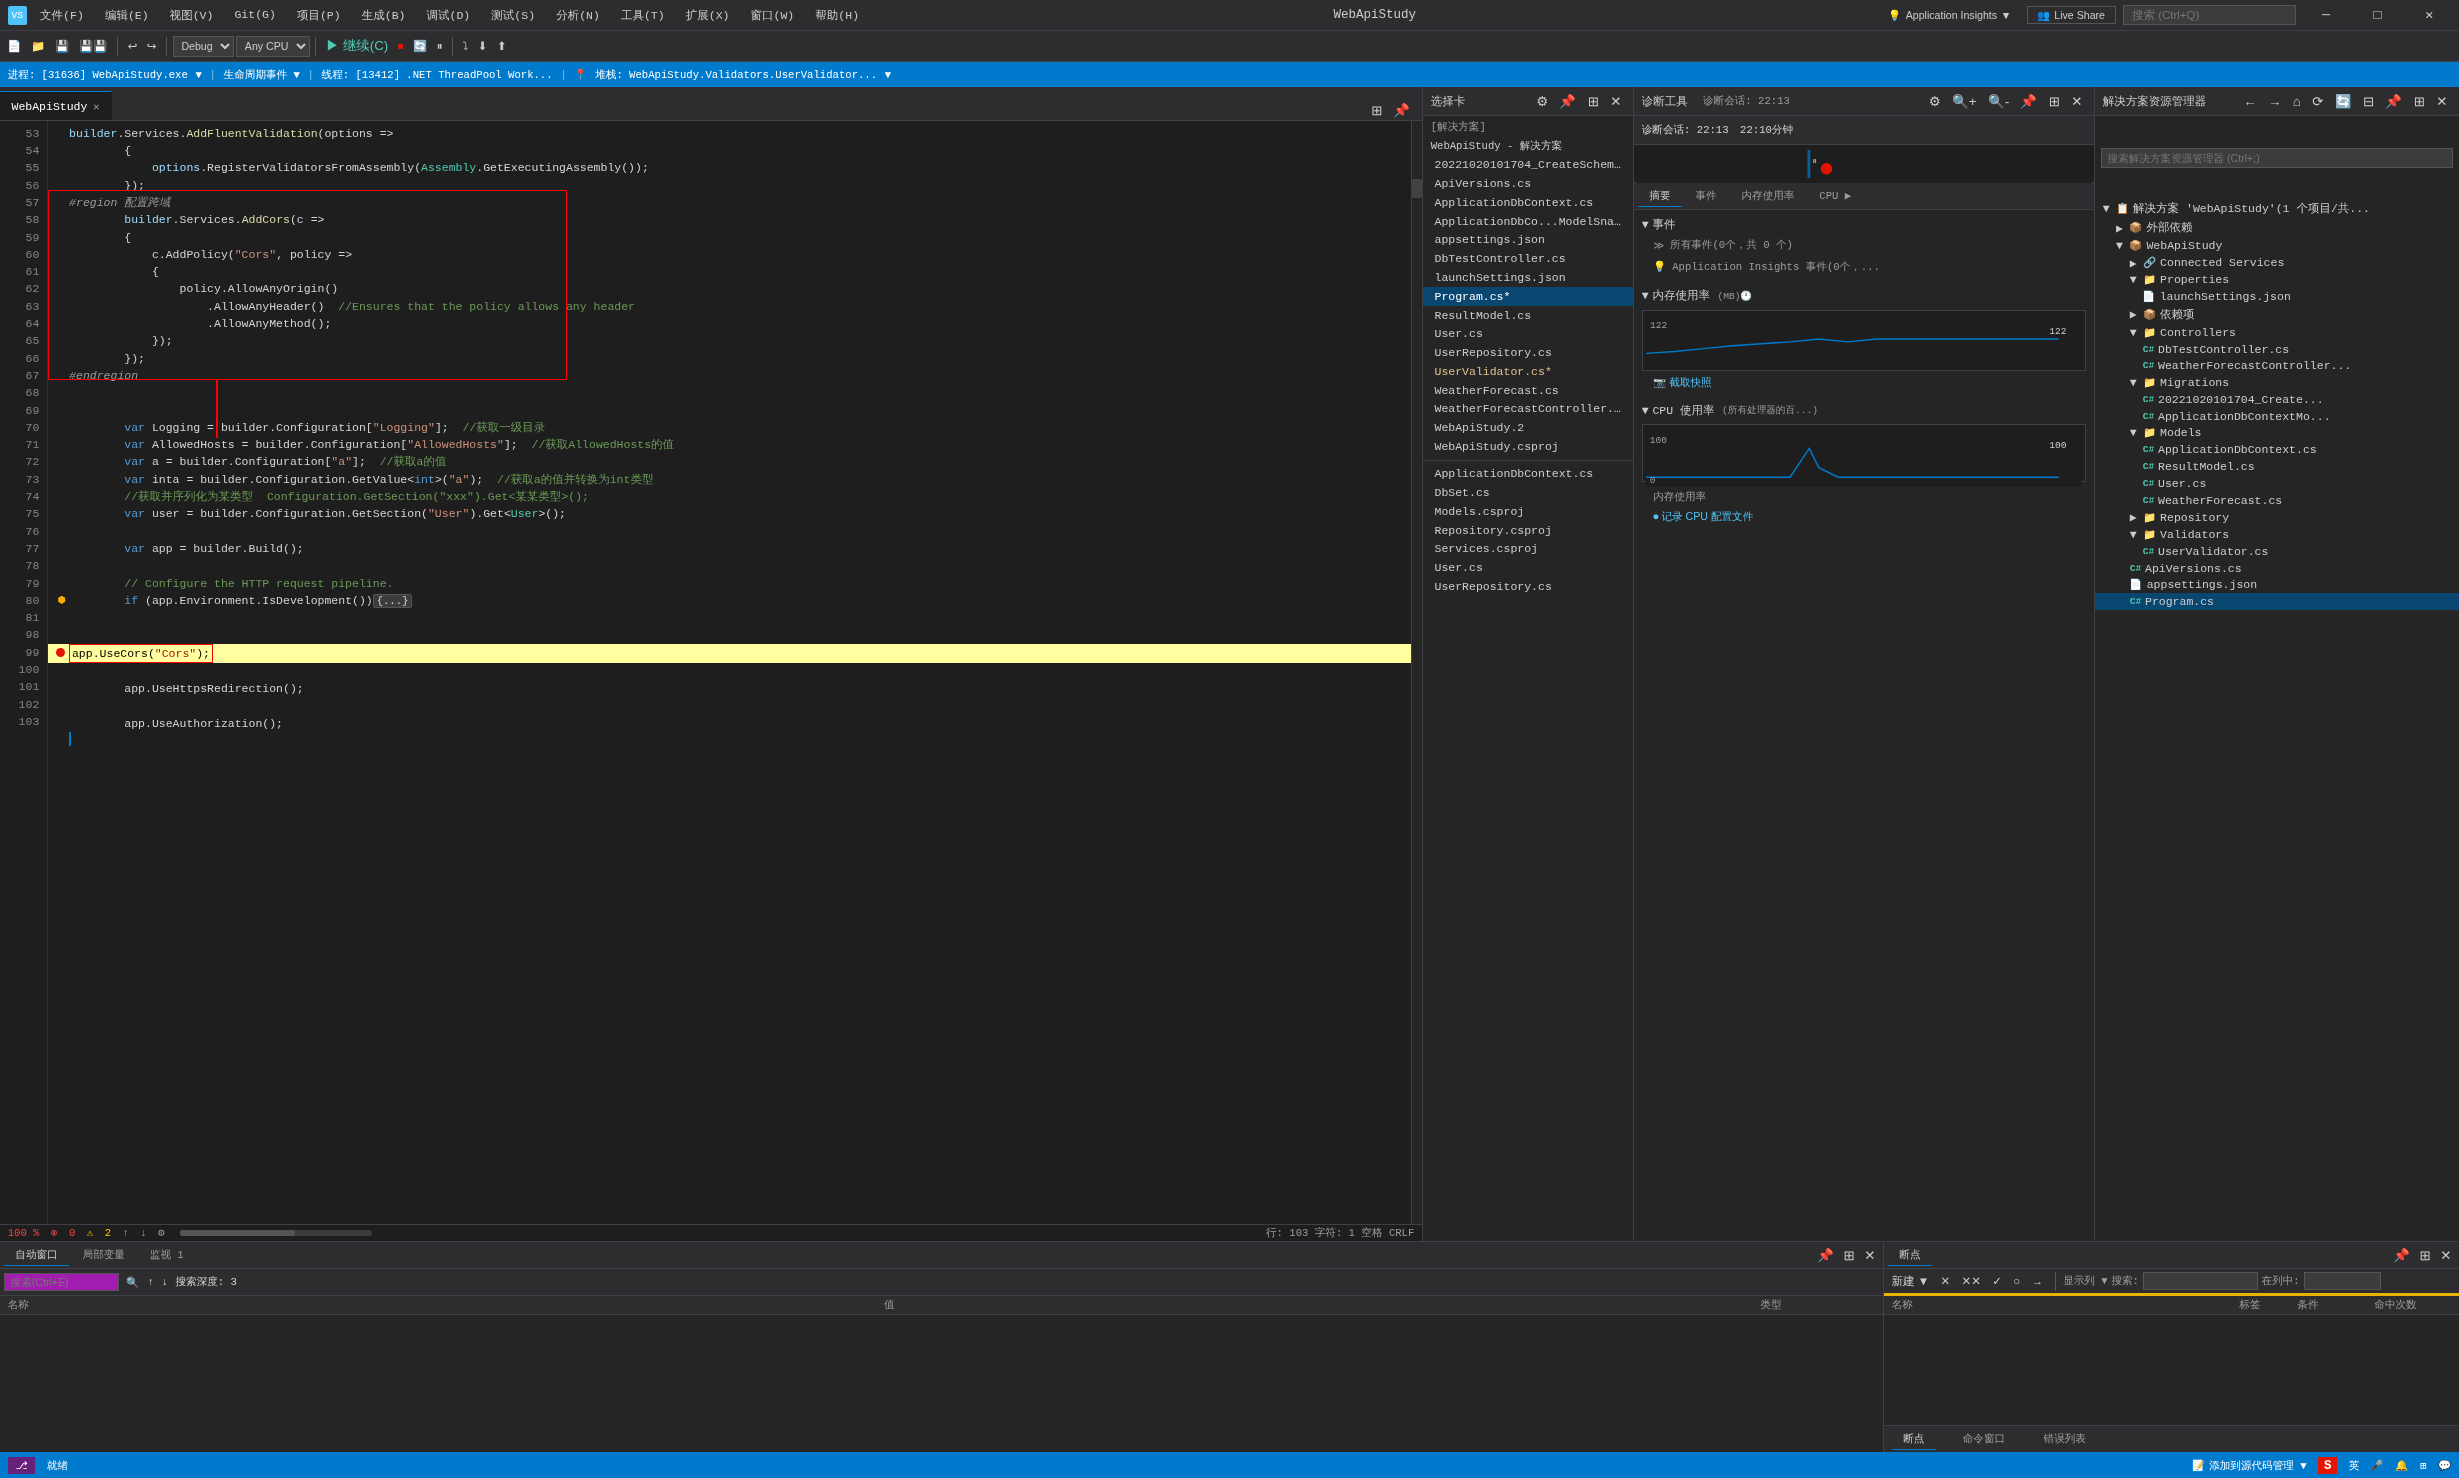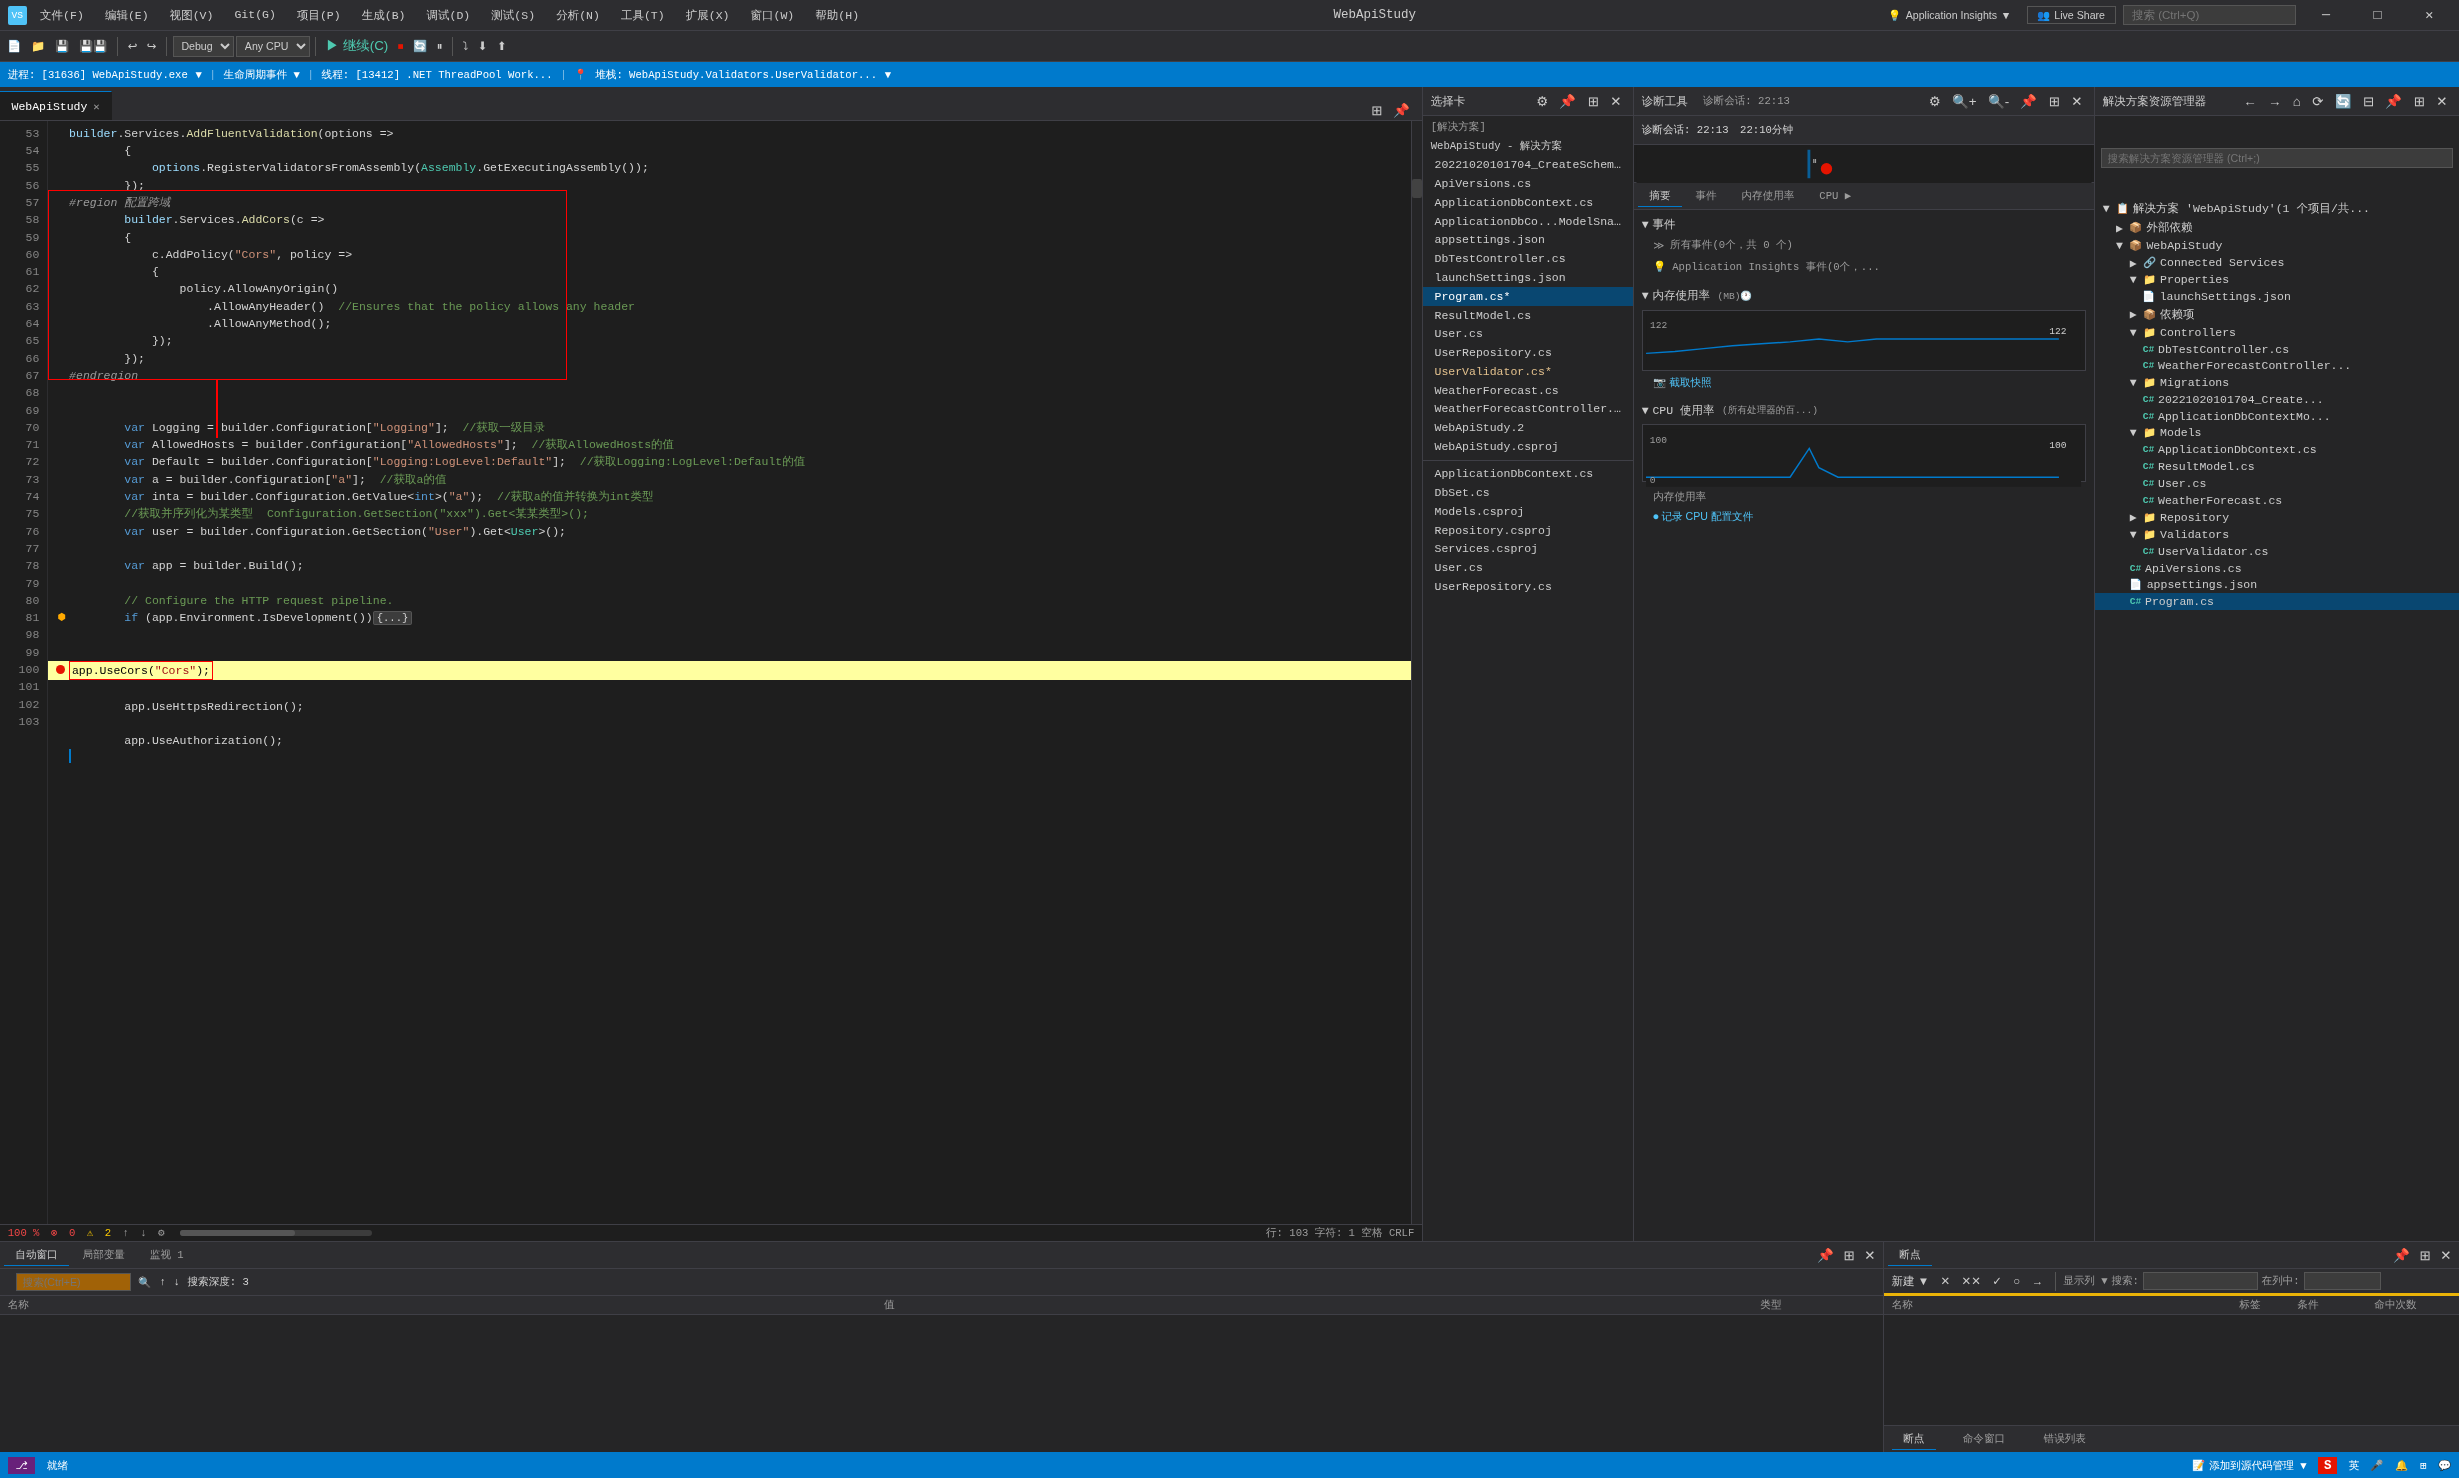--- a/index.html
+++ b/index.html
@@ -313,24 +313,20 @@
           <div class="code-line">
             <div class="no-breakpoint"></div>
             <span><span class="kw">        var</span><span class="punct"> Logging = builder.Configuration[</span><span class="str">"Logging"</span><span class="punct">];  </span><span class="cmt">//获取一级目录</span></span>
           </div>
           <div class="code-line">
             <div class="no-breakpoint"></div>
             <span><span class="kw">        var</span><span class="punct"> AllowedHosts = builder.Configuration[</span><span class="str">"AllowedHosts"</span><span class="punct">];  </span><span class="cmt">//获取AllowedHosts的值</span></span>
           </div>
           <div class="code-line">
             <div class="no-breakpoint"></div>
-            <span><span class="kw">        var</span><span class="punct"> Default = builder.Configuration[</span><span class="str">"Logging:LogLevel:Default"</span><span class="punct">];  </span><span class="cmt">//获取Logging:LogLevel:Default的值</span></span>
-          </div>
-          <div class="code-line">
-            <div class="no-breakpoint"></div>
             <span><span class="kw">        var</span><span class="punct"> a = builder.Configuration[</span><span class="str">"a"</span><span class="punct">];  </span><span class="cmt">//获取a的值</span></span>
           </div>
           <div class="code-line">
             <div class="no-breakpoint"></div>
             <span><span class="kw">        var</span><span class="punct"> inta = builder.Configuration.GetValue&lt;</span><span class="kw">int</span><span class="punct">&gt;(</span><span class="str">"a"</span><span class="punct">);  </span><span class="cmt">//获取a的值并转换为int类型</span></span>
           </div>
           <div class="code-line">
             <div class="no-breakpoint"></div>
             <span><span class="cmt">        //获取并序列化为某类型  Configuration.GetSection("xxx").Get&lt;某某类型&gt;();</span></span>
           </div>
@@ -707,21 +703,21 @@
         <span class="bottom-tab active">自动窗口</span>
         <span class="bottom-tab">局部变量</span>
         <span class="bottom-tab">监视 1</span>
         <div style="margin-left:auto;display:flex;gap:1.9px;">
           <button class="panel-toolbar-btn">📌</button>
           <button class="panel-toolbar-btn">⊞</button>
           <button class="panel-toolbar-btn">✕</button>
         </div>
       </div>
       <div style="height:27px;background:#2d2d30;display:flex;align-items:center;padding:0 3.8px;gap:7.7px;font-size:10.6px;border-bottom:1px solid #3f3f46;">
-        <input type="text" style="background: #a16207; border: 1px solid rgb(85, 85, 85); color: rgb(204, 204, 204); font-size: 10.6px; padding: 1.9px 5.8px; width: 115px; margin-left: 12px;" placeholder="搜索(Ctrl+E)">
+        <input type="text" style="background: #a21caf; border: 1px solid rgb(85, 85, 85); color: rgb(204, 204, 204); font-size: 10.6px; padding: 1.9px 5.8px; width: 115px;" placeholder="搜索(Ctrl+E)">
         <span>🔍</span>
         <span style="cursor:pointer;">↑</span>
         <span style="cursor:pointer;">↓</span>
         <span>搜索深度: 3</span>
       </div>
       <div style="display:grid;grid-template-columns:1fr 1fr 115px;padding:1.9px 7.7px;background:#2d2d30;font-size:10.6px;color:#9d9d9d;border-bottom:1px solid #3f3f46;">
         <span>名称</span>
         <span>值</span>
         <span>类型</span>
       </div>

